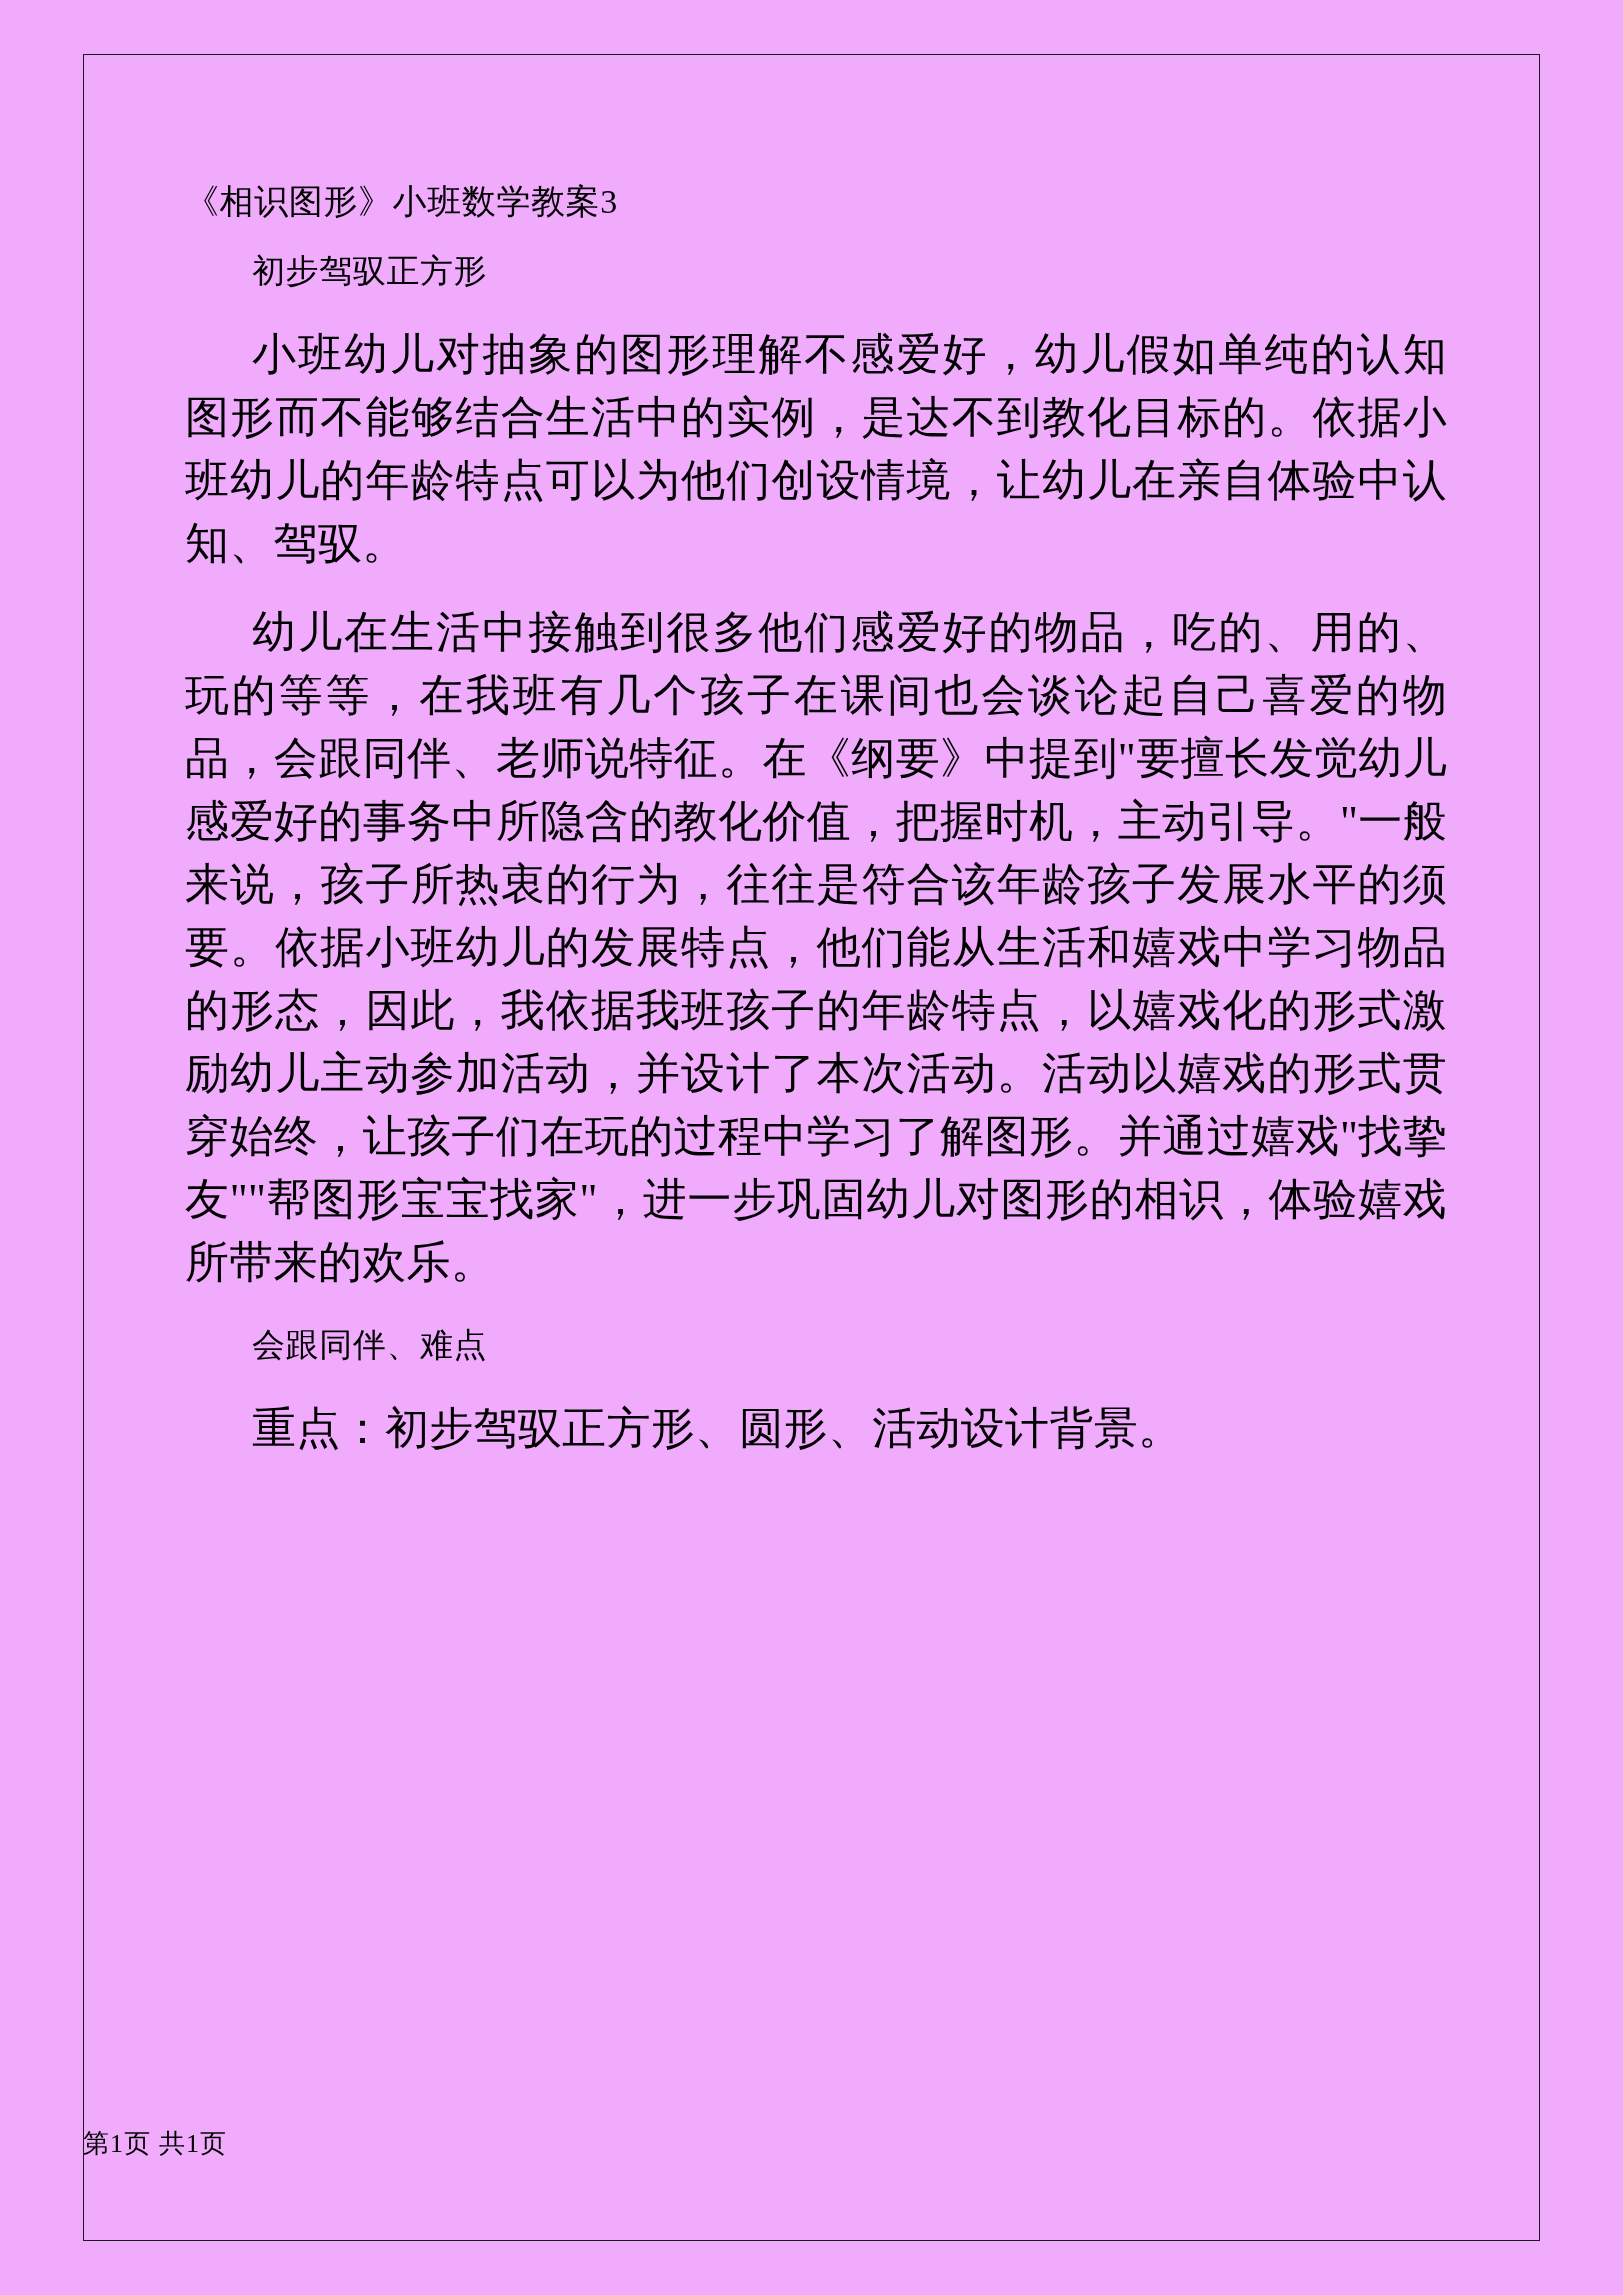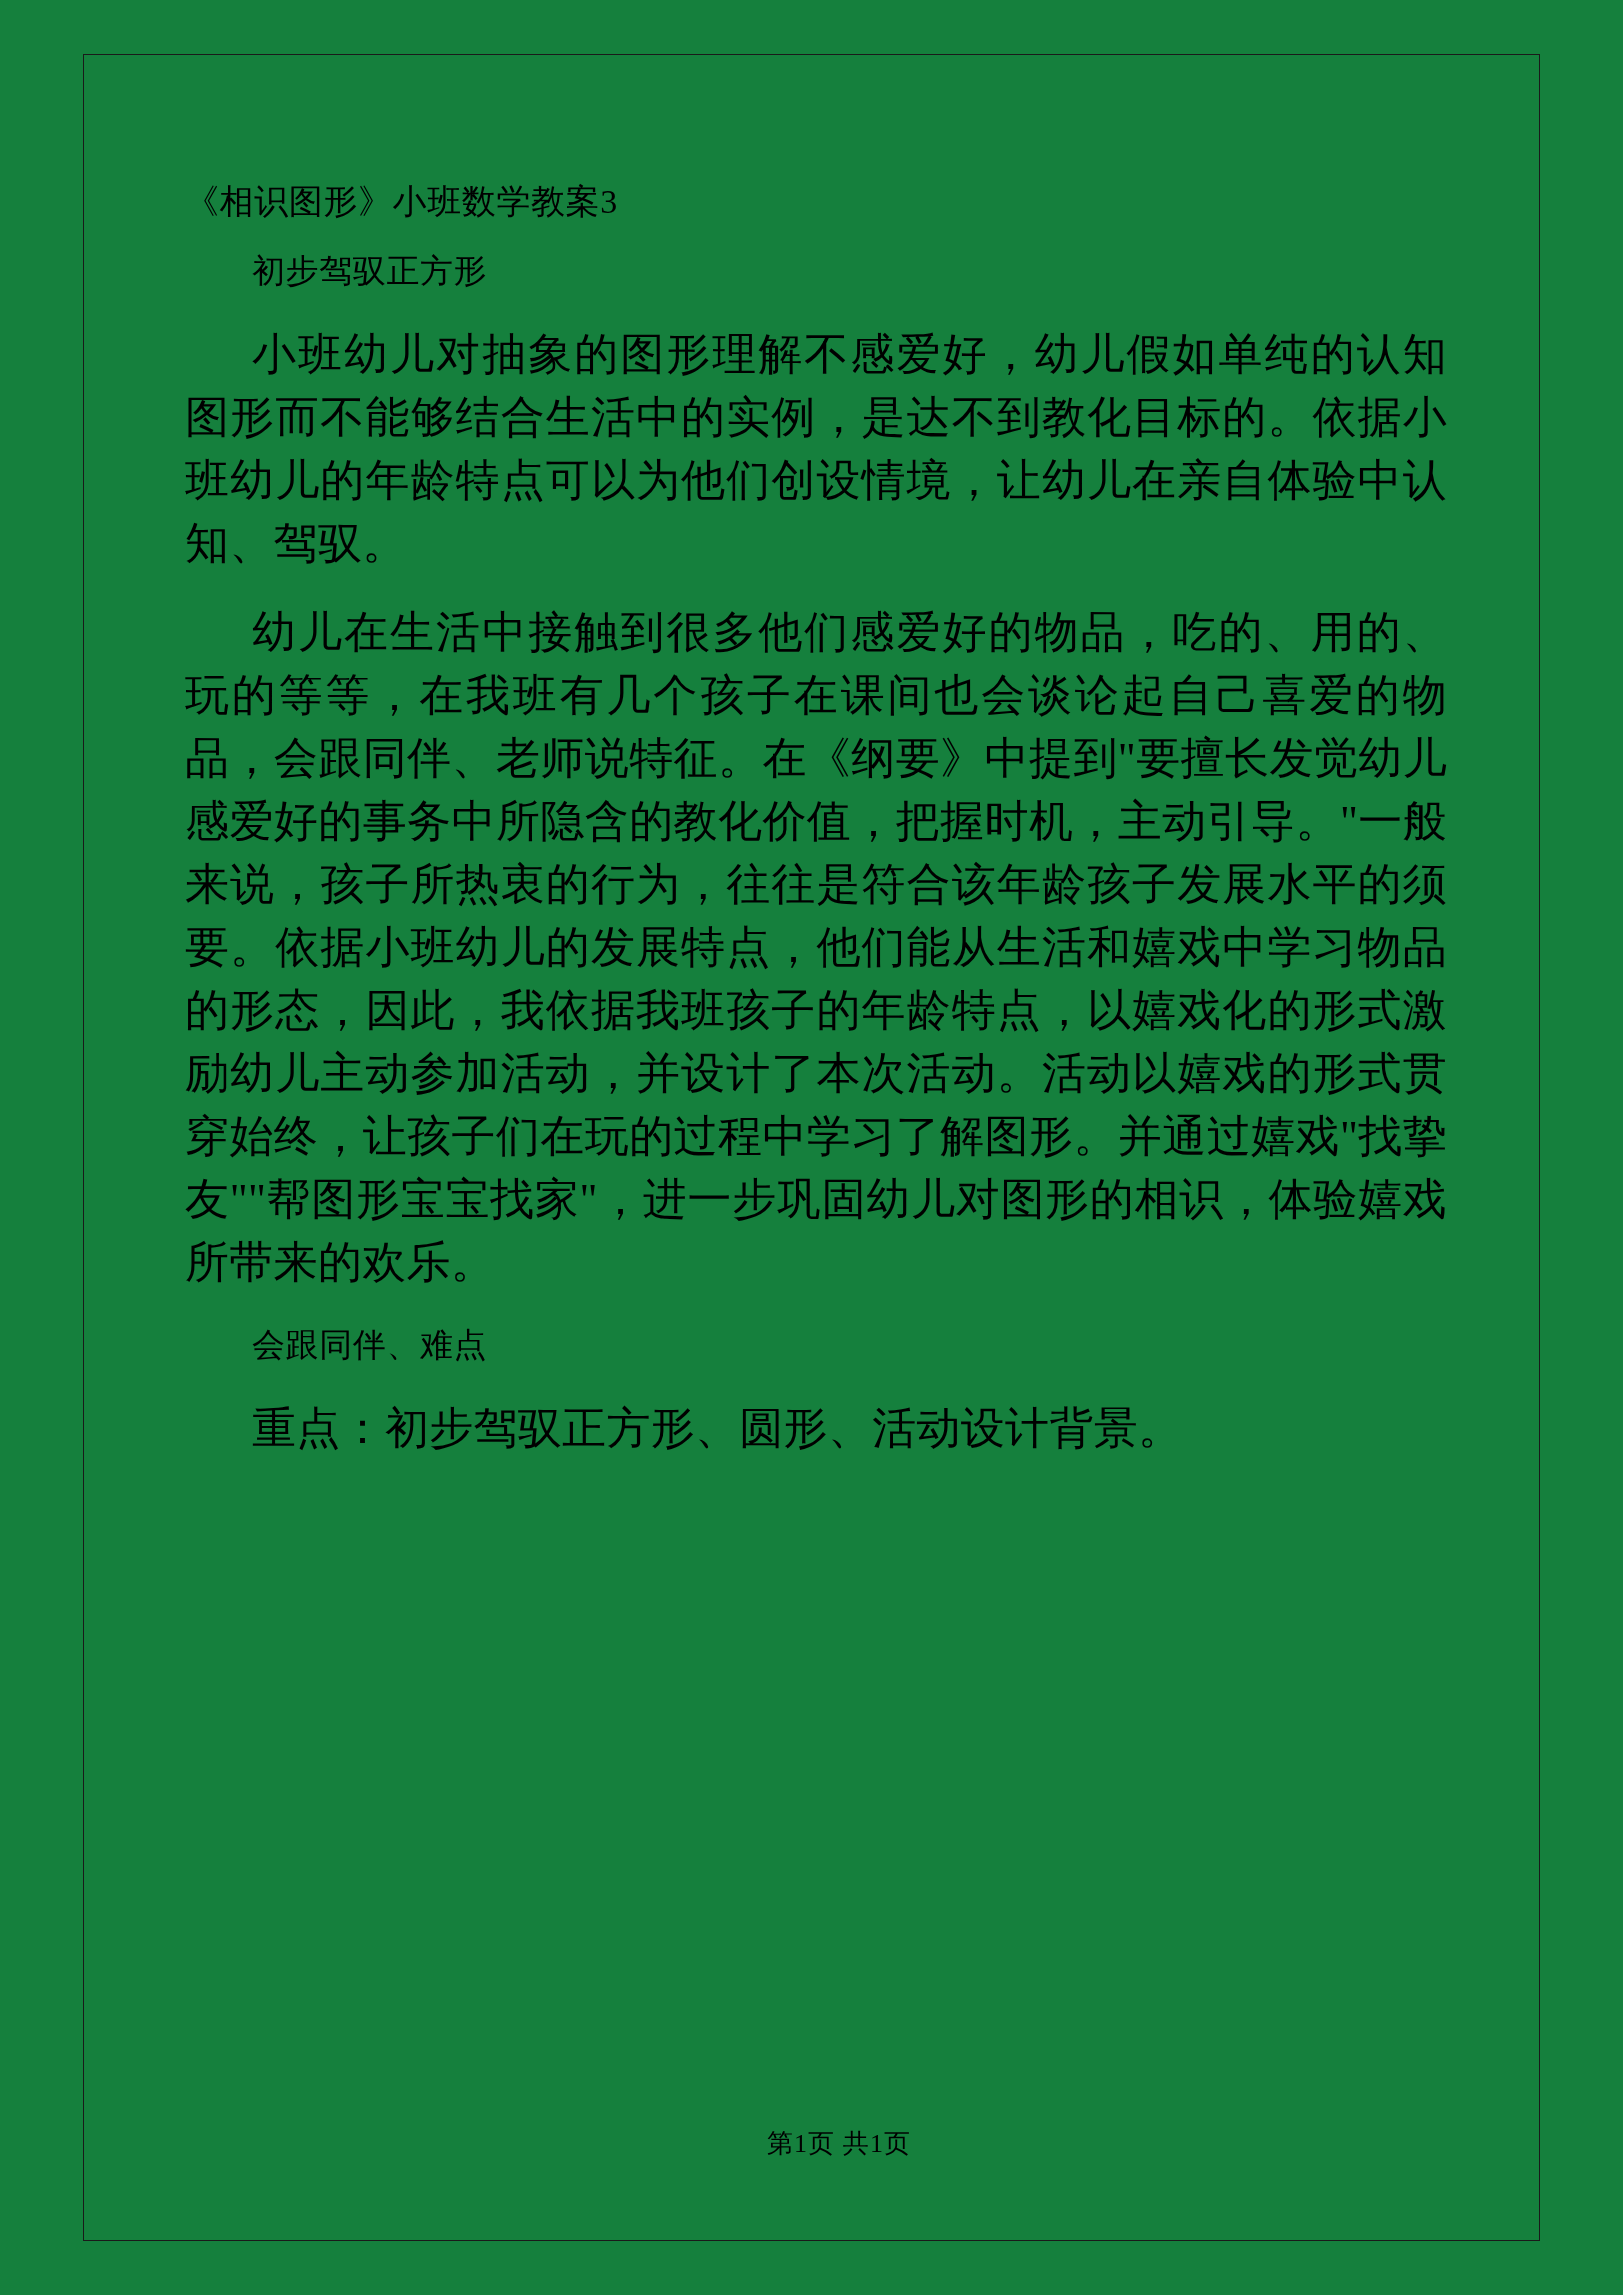--- a/index.html
+++ b/index.html
@@ -10,21 +10,21 @@
   body {
     width: 1623px;
     height: 2295px;
     font-family: "Liberation Serif", "DejaVu Serif", serif;
     -webkit-font-smoothing: antialiased;
   }
   .page {
     position: relative;
     width: 1623px;
     height: 2295px;
-    background: #15803d;
+    background: #f0abfc;
     box-sizing: border-box;
   }
   .page-border {
     position: absolute;
     left: 83px;
     top: 54px;
     width: 1457px;
     height: 2187px;
     border: 1.7px solid #1a1a1a;
     box-sizing: border-box;
@@ -64,21 +64,21 @@
     letter-spacing: 0.3px;
     font-weight: 400;
   }
   .spacer-lg { height: 25px; }
   .spacer-md { height: 15.7px; }
   .footer {
     position: absolute;
     left: 83px;
     top: 2126px;
     width: 1512px;
-    text-align: center;
+    text-align: left;
     font-size: 26px;
     color: #000000;
     letter-spacing: 1.1px;
   }
 </style>
 </head>
 <body>
 
 <div class="page">
   <div class="page-border"></div>

